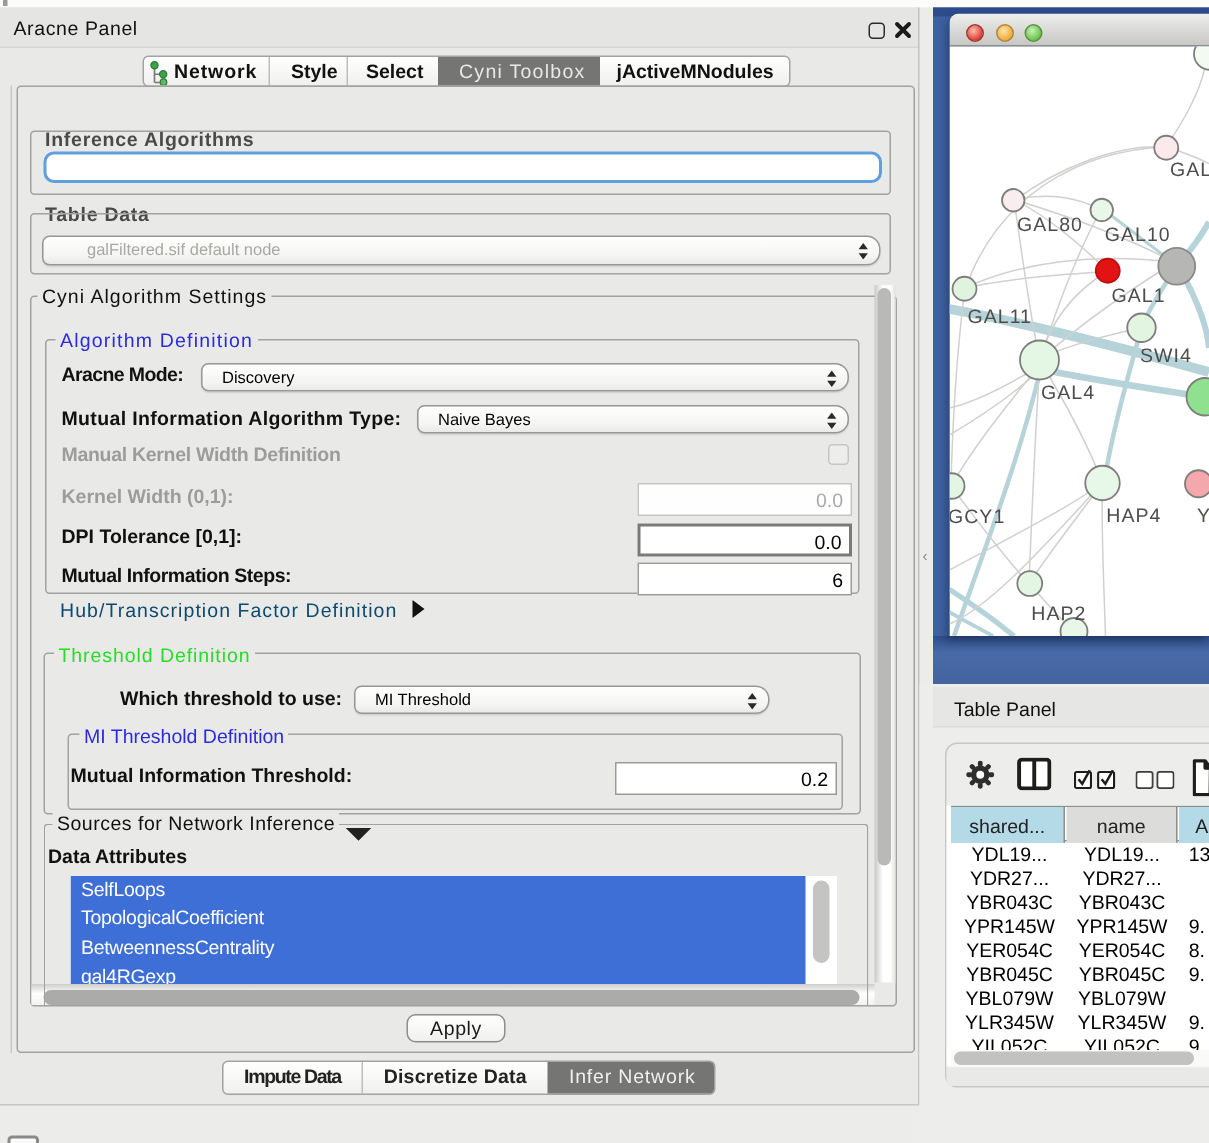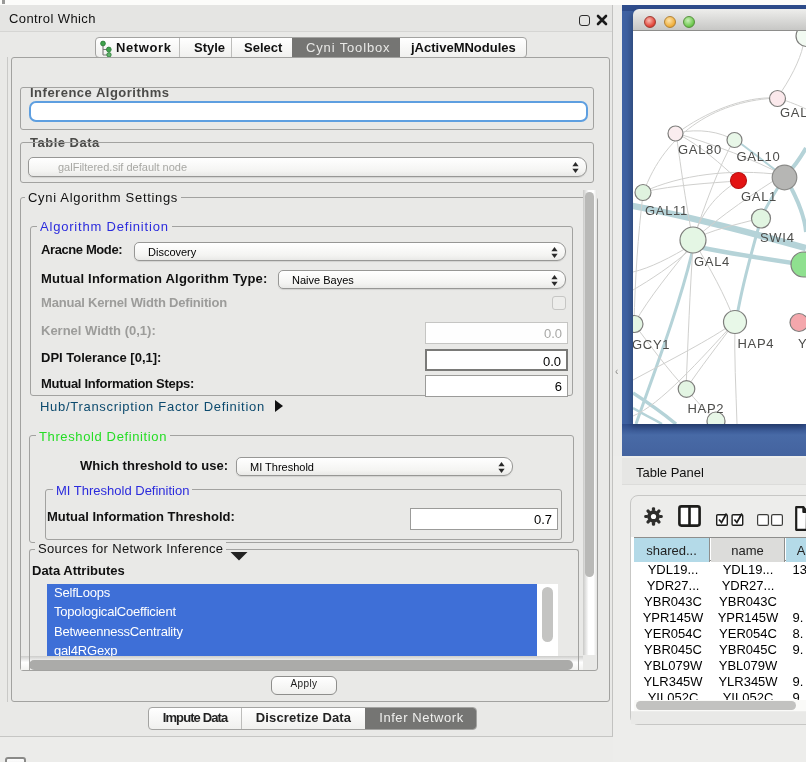--- a/index.html
+++ b/index.html
@@ -19,21 +19,21 @@
 </head>
 <body>
 <div id="stage">
 
 <div class="abs" style="left:0;top:0;width:806px;height:5px;background:#FCFCFA;"></div>
 <div class="abs" style="left:2px;top:0;width:3px;height:4px;background:#9a9a98;"></div>
 
 <div class="abs" id="cp" style="left:0;top:5px;width:613px;height:732px;background:#E9E9E7;border-right:1px solid #C2C2C0;border-bottom:1px solid #C6C6C4;">
 
   <div class="abs" style="left:0;top:0;width:612px;height:27px;background:#E5E5E3;border-bottom:1px solid #D5D5D3;">
-    <div class="abs" style="left:9px;top:6px;font-size:13px;letter-spacing:0.4px;color:#111;">Control Which</div>
+    <div class="abs" style="left:9px;top:6px;font-size:13px;letter-spacing:0.4px;color:#111;">Aracne Panel</div>
     <div class="abs" style="left:579px;top:10px;width:11px;height:11px;border:1.6px solid #2c2c2c;border-radius:3px;"></div>
     <svg class="abs" style="left:596px;top:9px" width="12" height="12" viewBox="0 0 12 12">
       <path d="M2 2 L10 10 M10 2 L2 10" stroke="#1a1a1a" stroke-width="2.6" stroke-linecap="round"></path>
     </svg>
   </div>
 
   <div class="abs" style="left:95px;top:32px;width:432px;height:21px;border:1px solid #A3A3A1;border-radius:4px;background:linear-gradient(#FFFFFF,#F0F0EE);overflow:hidden;">
     <div class="abs" style="left:0;top:0;width:84px;height:21px;border-right:1px solid #BDBDBB;">
       <svg class="abs" style="left:4px;top:2px" width="14" height="17" viewBox="0 0 14 17">
         <path d="M3 4 L3 15 M3 9.5 L8.5 9.5 M3 15 L8.8 15" stroke="#7a7a78" stroke-width="1.1" fill="none"></path>
@@ -130,40 +130,40 @@
     <svg class="abs" style="right:7px;top:4px" width="7" height="11" viewBox="0 0 7 11">
           <path d="M3.5 0 L6.6 4.2 L0.4 4.2 Z" fill="#2a2a2a"></path>
           <path d="M3.5 11 L6.6 6.8 L0.4 6.8 Z" fill="#2a2a2a"></path>
         </svg>
   </div>
 
   <div class="etched" style="left:45px;top:484px;width:517px;height:51px;"></div>
   <div class="T" style="left:53px;top:478px;color:#2B2BDD;">MI Threshold Definition</div>
 
   <div class="L" style="left:47px;top:503.5px;">Mutual Information Threshold:</div>
-  <div class="inp" style="left:410px;top:503px;width:148px;">0.7</div>
+  <div class="inp" style="left:410px;top:503px;width:148px;">0.2</div>
 
   <div class="etched" style="left:29px;top:544px;width:550px;height:122px;border-bottom:none;border-radius:3px 3px 0 0;"></div>
   <div class="T" style="left:35px;top:536px;letter-spacing:0.34px;">Sources for Network Inference</div>
   <svg class="abs" style="left:230px;top:546px" width="18" height="10" viewBox="0 0 18 10">
         <path d="M0.5 1 L17.5 1 L9 9.5 Z" fill="#222"></path>
       </svg>
 
   <div class="L" style="left:32px;top:558px;">Data Attributes</div>
 
   <div class="abs" style="left:47px;top:579px;width:511px;height:72px;background:#fff;overflow:hidden;">
     <div class="abs" style="left:0;top:0;width:490px;height:79px;background:#3E6FD7;"></div>
     <div class="abs" style="left:7px;top:0.5px;font-size:13px;color:#fff;letter-spacing:-0.2px;line-height:15px;">SelfLoops</div>
     <div class="abs" style="left:7px;top:20px;font-size:13px;color:#fff;letter-spacing:-0.2px;line-height:15px;">TopologicalCoefficient</div>
     <div class="abs" style="left:7px;top:39.7px;font-size:13px;color:#fff;letter-spacing:-0.2px;line-height:15px;">BetweennessCentrality</div>
     <div class="abs" style="left:7px;top:59.3px;font-size:13px;color:#fff;letter-spacing:-0.2px;line-height:15px;">gal4RGexp</div>
     <div class="abs" style="left:495px;top:3px;width:11px;height:55px;background:#C4C4C2;border-radius:6px;"></div>
   </div>
 
-  <div class="abs" style="left:271px;top:671px;width:66px;height:19px;border:1px solid #8E8E8C;border-radius:6px;background:linear-gradient(#FFFFFF,#F0F0EE);text-align:center;font-size:10px;color:#1a1a1a;padding-top:1px;letter-spacing:0.4px;box-sizing:border-box;">Apply</div>
+  <div class="abs" style="left:271px;top:671px;width:66px;height:19px;border:1px solid #8E8E8C;border-radius:6px;background:linear-gradient(#FFFFFF,#F0F0EE);text-align:center;font-size:13px;color:#1a1a1a;padding-top:1px;letter-spacing:0.4px;box-sizing:border-box;">Apply</div>
 
   <div class="abs" style="left:148px;top:702px;width:329px;height:23px;border:1px solid #A3A3A1;border-radius:4px;background:linear-gradient(#FFFFFF,#F0F0EE);overflow:hidden;">
     <div class="abs" style="left:0;top:0;width:93px;height:23px;border-right:1px solid #BDBDBB;text-align:center;padding-top:2px;font-size:13px;font-weight:bold;color:#222;letter-spacing:-0.9px;">Impute Data</div>
     <div class="abs" style="left:216px;top:0;width:113px;height:23px;background:#757573;text-align:center;padding-top:2px;font-size:13px;color:#F0F0EE;letter-spacing:0.55px;">Infer Network</div>
     <div class="abs" style="left:93px;top:0;width:123px;height:23px;text-align:center;padding-top:2px;font-size:13px;font-weight:bold;color:#222;letter-spacing:0.15px;">Discretize Data</div>
   </div>
 </div>
 
 <div class="abs" style="left:5px;top:757px;width:21px;height:10px;border:2px solid #8a8a88;border-radius:3px;background:linear-gradient(#fff,#eee);"></div>
 

